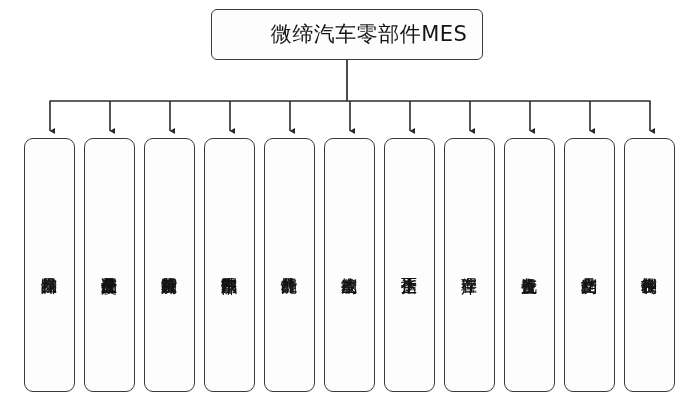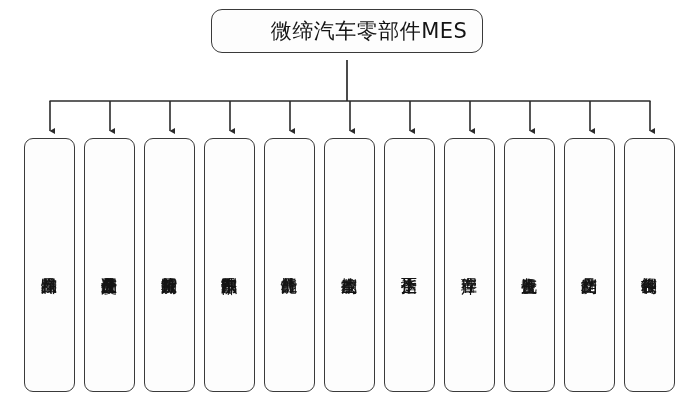--- a/index.html
+++ b/index.html
@@ -34,22 +34,22 @@
     border: 1.6px solid #3a3a3a;
     border-radius: 9px;
     display: flex;
     align-items: center;
     justify-content: center;
   }
   .root-node {
     left: 211px;
     top: 9px;
     width: 272px;
-    height: 44px;
-    border-radius: 11px;
+    height: 51px;
+    border-radius: 6px;
     padding-left: 44px;
   }
   .root-label {
     font-size: 21px;
     line-height: 1;
     color: #141414;
     letter-spacing: 0.5px;
     white-space: nowrap;
   }
   .leaf-node {

